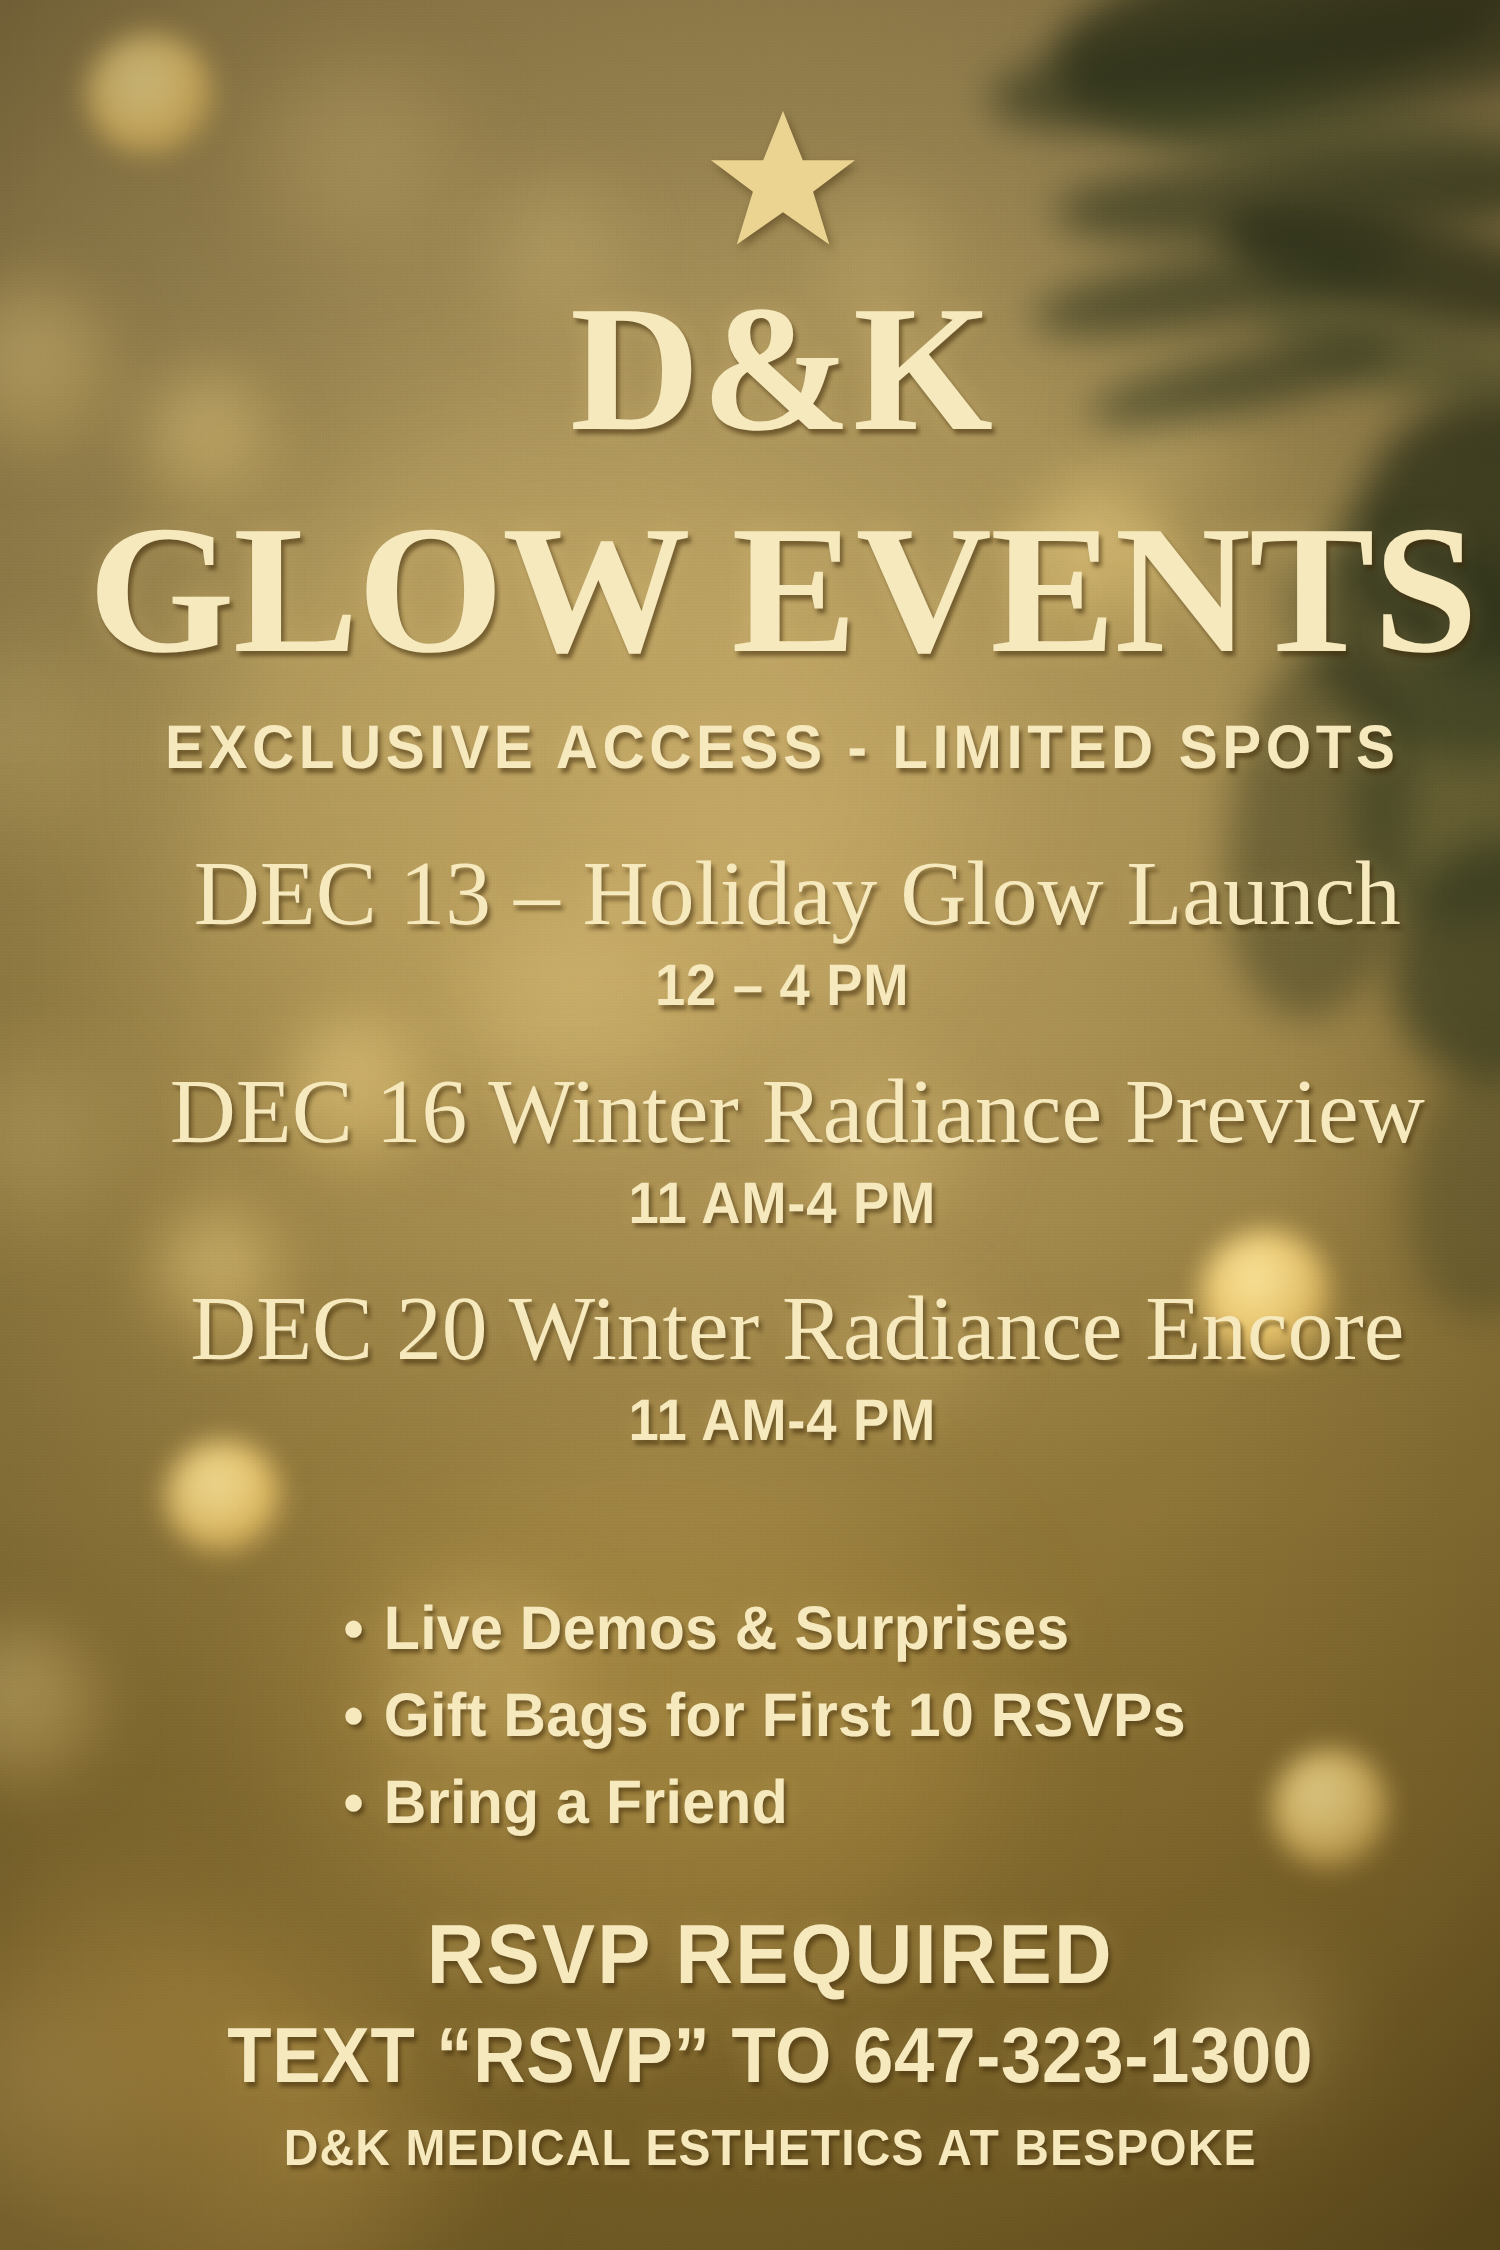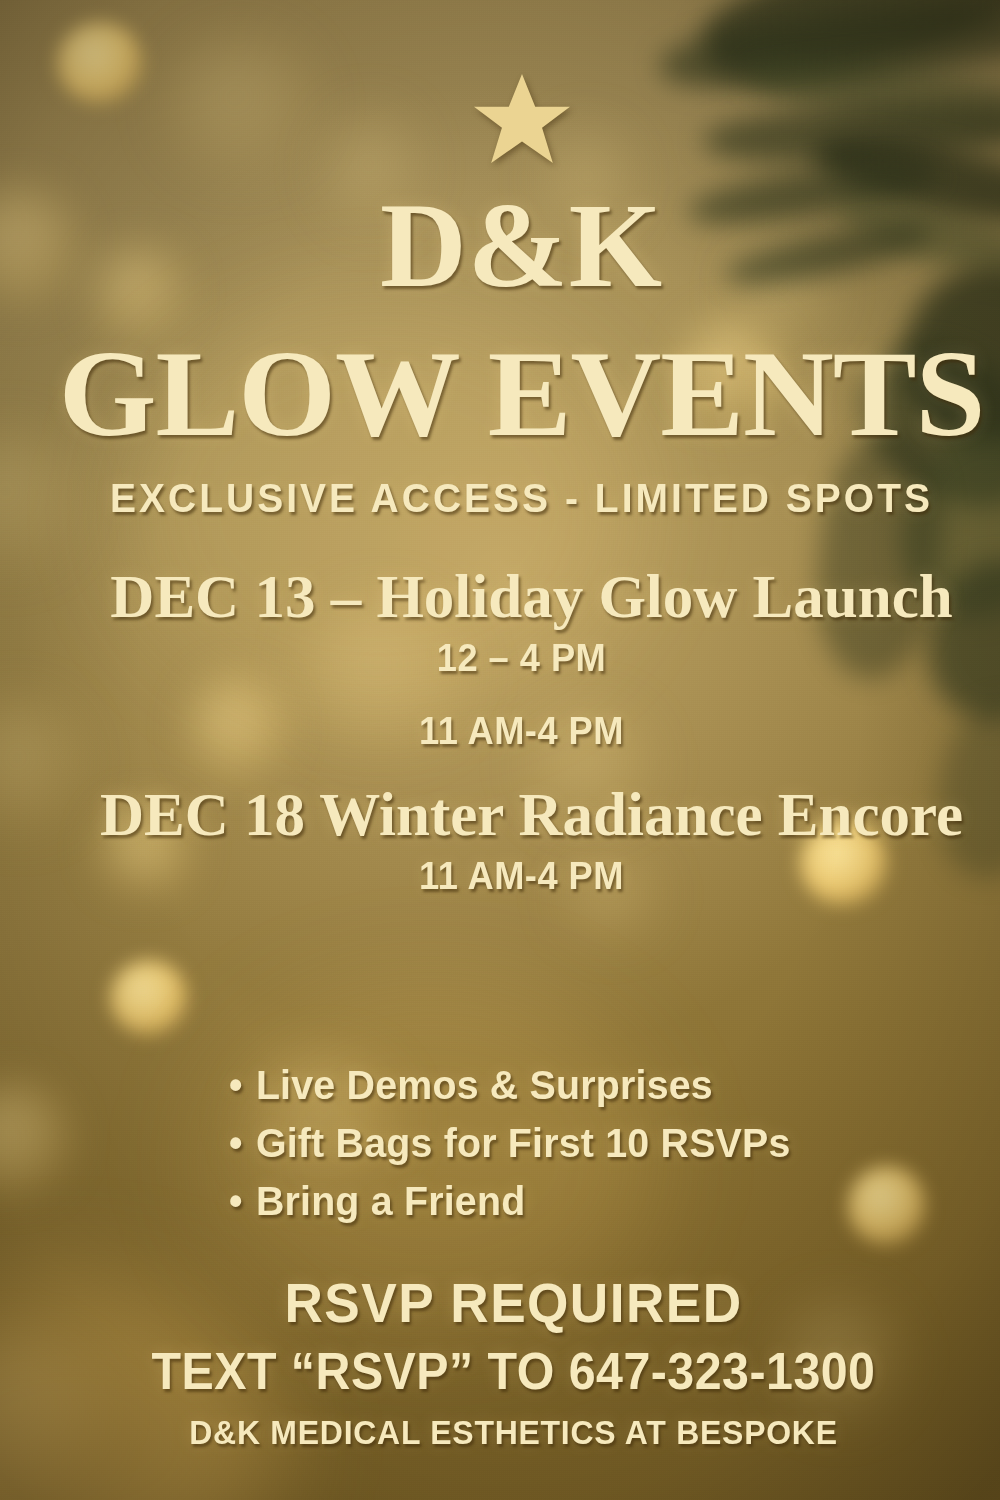--- a/index.html
+++ b/index.html
@@ -133,21 +133,21 @@
     font-size:41px;
     letter-spacing:3.2px;
     transform:scaleX(0.95);
   }
 
   
   .events { position:absolute; top:566px; left:0; right:0; }
   .event { margin-bottom:34px; }
   .event-title {
     font-family:"Liberation Serif", serif;
-    font-weight:700;
+    font-weight:400;
     font-size:61px;
     letter-spacing:0px;
     white-space:nowrap;
     padding-left:20px;
   }
   .event-time {
     font-family:"Liberation Sans", sans-serif;
     font-weight:700;
     font-size:39px;
     letter-spacing:0.5px;
@@ -280,25 +280,26 @@
     <div class="subhead txt">EXCLUSIVE ACCESS - LIMITED SPOTS</div>
 
     <div class="events">
 
       <div class="event">
         <div class="event-title txt">DEC 13 – Holiday Glow Launch</div>
         <div class="event-time txt">12 – 4 PM</div>
       </div>
 
       <div class="event">
+        <div class="event-title txt">DEC 16  Winter Radiance Preview</div>
         <div class="event-time txt">11 AM-4 PM</div>
       </div>
 
       <div class="event">
-        <div class="event-title txt">DEC 18  Winter Radiance Encore</div>
+        <div class="event-title txt">DEC 20  Winter Radiance Encore</div>
         <div class="event-time txt">11 AM-4 PM</div>
       </div>
 
     </div>
 
     <div class="perks">
       <div class="perks-inner">
         <div class="perk txt">
           <span class="perk-bullet">•</span>
           <span class="perk-label">Live Demos &amp; Surprises</span>

